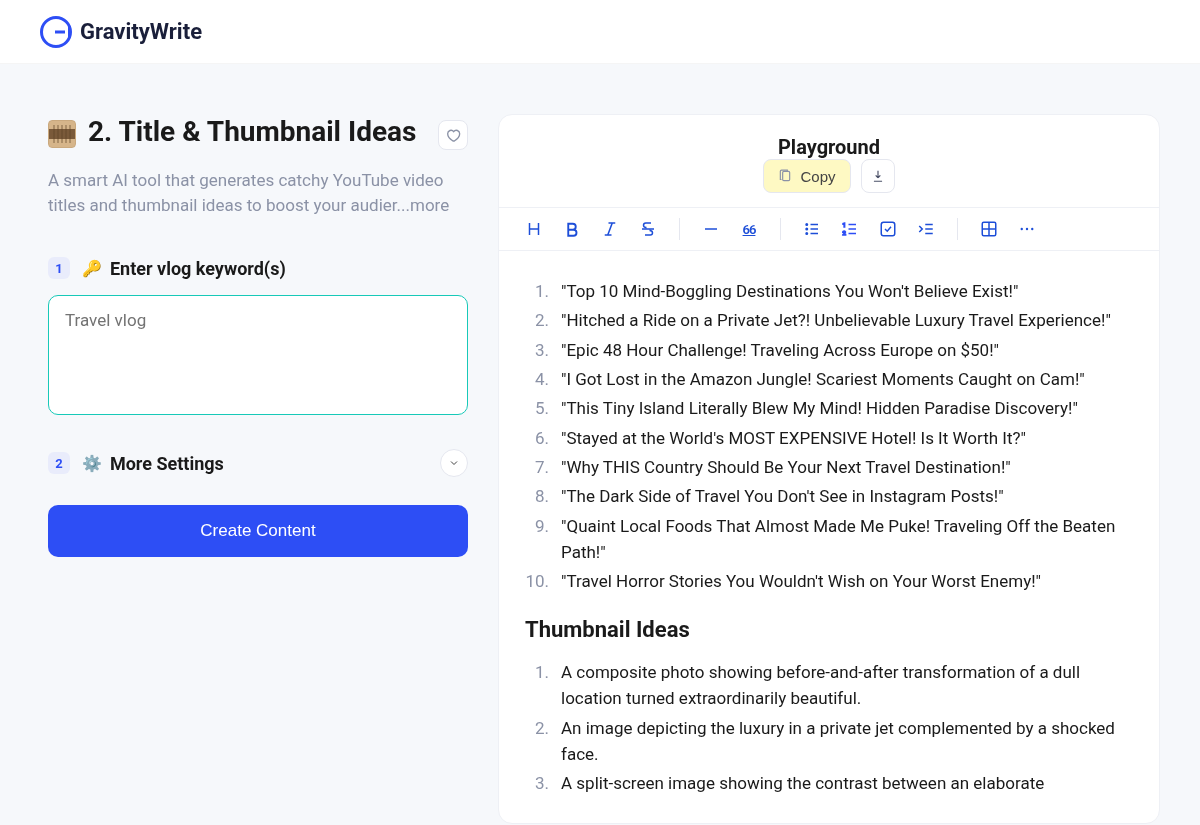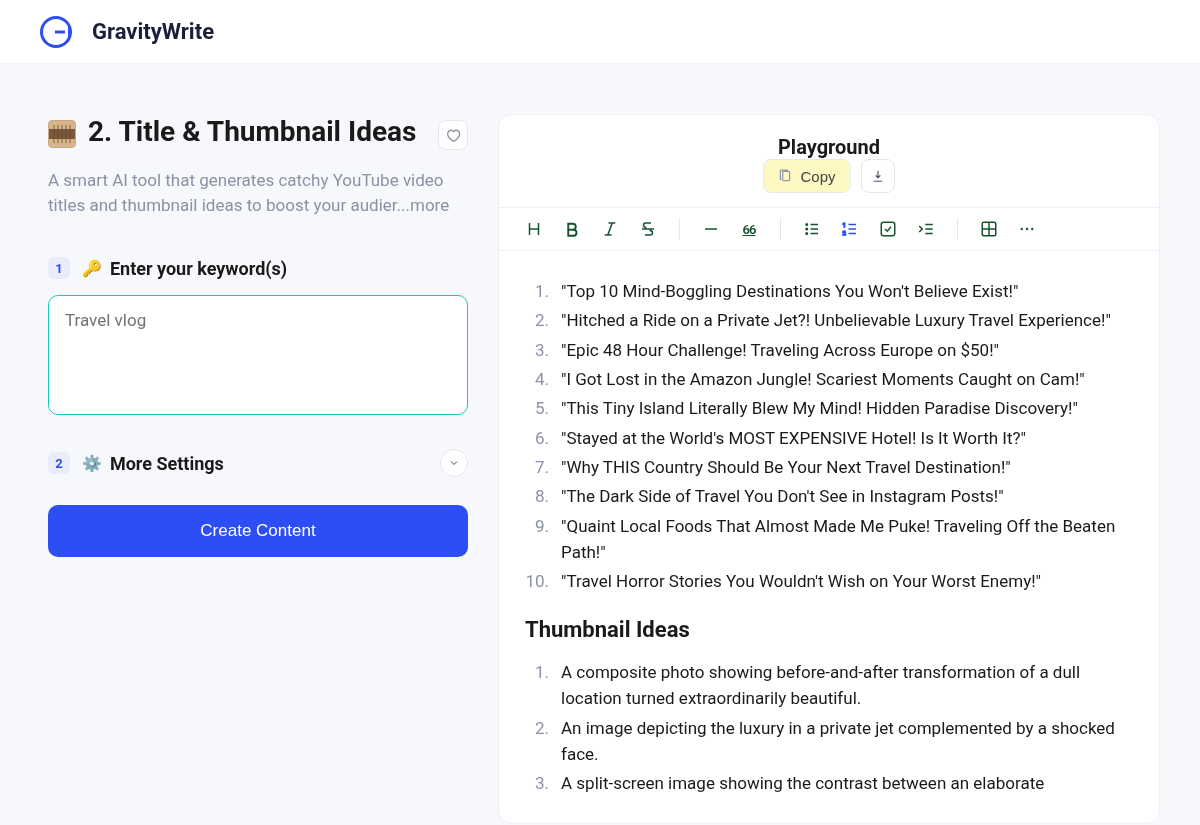--- a/index.html
+++ b/index.html
@@ -12,21 +12,21 @@
     overflow: hidden;
   }
   .header {
     height: 64px;
     padding: 0 40px;
     display: flex;
     align-items: center;
     background: #fff;
     border-bottom: 1px solid rgba(0,0,0,0.04);
   }
-  .logo { display: flex; align-items: center; gap: 20px; }
+  .logo { display: flex; align-items: center; gap: 8px; }
   .logo-mark {
     width: 32px; height: 32px;
     border: 3.5px solid #2d4ef5;
     border-radius: 50%;
     position: relative;
     display: flex; align-items: center; justify-content: center;
   }
   .logo-mark::before {
     content: "";
     position: absolute;
@@ -160,21 +160,21 @@
   .dl-btn {
     width: 34px; height: 34px;
     border:1px solid #e5e7ef; background:#fff;
     border-radius:8px;
     display:flex; align-items:center; justify-content:center; cursor:pointer;
   }
   .toolbar {
     padding: 10px 24px;
     display:flex; align-items:center; gap:16px;
     border-bottom: 1px solid #eef0f5;
-    color:#14532d;
+    color:#1d4ed8;
     text-decoration:underline;
   }
   .tb-btn { width: 22px; height: 22px; display:flex; align-items:center; justify-content:center; cursor:pointer; }
   .tb-sep { width:1px; height:22px; background:#e5e7ef; margin: 0 4px; }
   .tb-btn svg { display:block; }
   .tb-btn.active svg * { stroke: #2d4ef5; fill: none; }
   .content {
     padding: 24px 26px 40px;
     overflow-y: auto;
     flex:1;
@@ -216,21 +216,21 @@
       </div>
     </div>
     <div class="desc">
       <span>A smart AI tool that generates catchy YouTube video titles and thumbnail ideas to boost your audier</span><span class="more">...more</span>
     </div>
 
     <div class="field-row">
       <div class="step-badge">1</div>
       <div class="field-label">
         <span class="key-emoji">🔑</span>
-        <span>Enter your keyword(s)</span>
+        <span>Enter vlog keyword(s)</span>
       </div>
     </div>
     <textarea class="keyword" style="">Travel vlog</textarea>
 
     <div class="settings-row">
       <div class="settings-left">
         <div class="step-badge">2</div>
         <div class="field-label">
           <span class="gear-emoji">⚙️</span>
           <span>More Settings</span>

